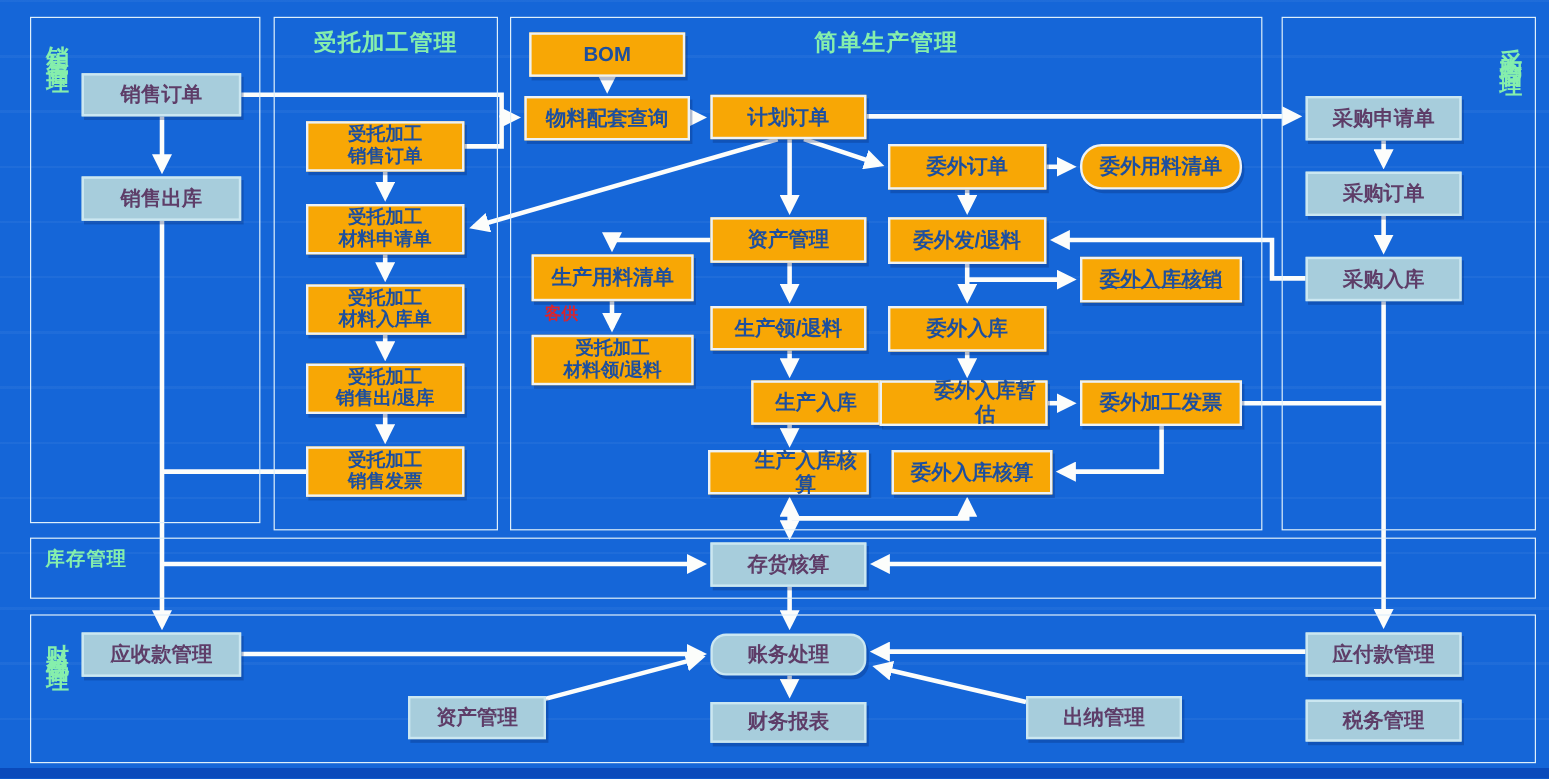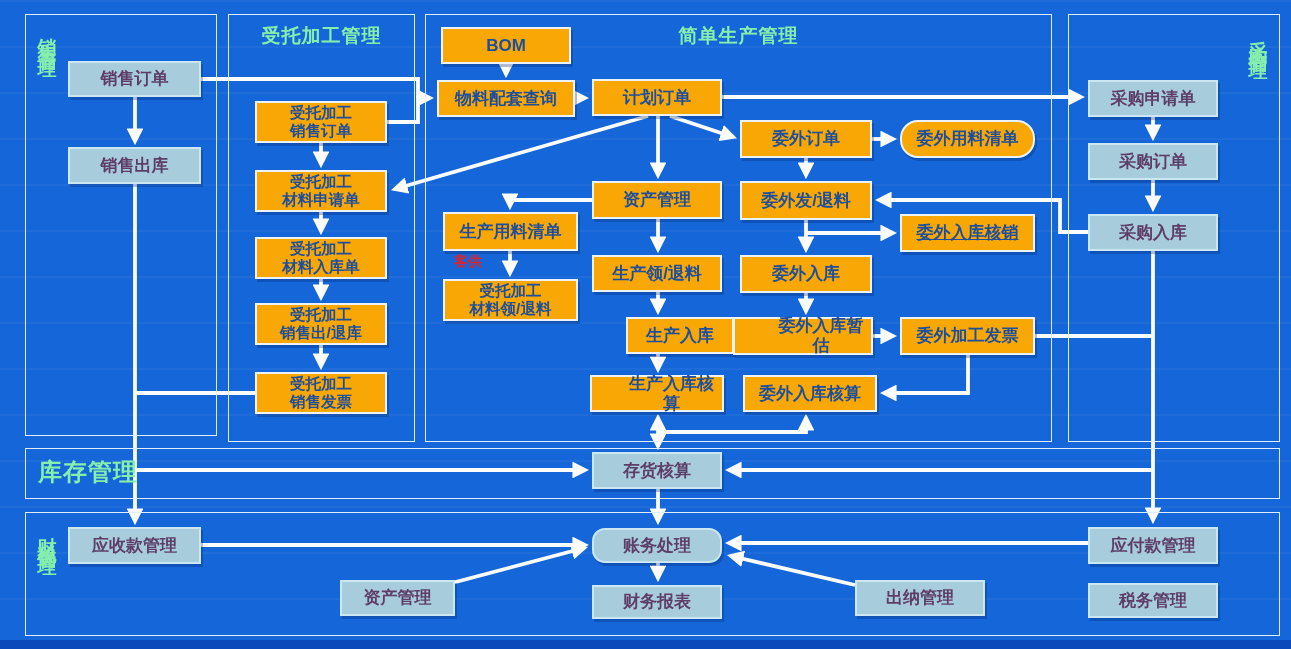--- a/index.html
+++ b/index.html
@@ -92,21 +92,21 @@
       <div class="panel" style="left: 228px; top: 14px; width: 185px; height: 426px; border-color: rgb(222, 239, 251);">
         <div class="ptitle center">受托加工管理</div>
       </div>
       <div class="panel" style="left: 425px; top: 14px; width: 625px; height: 426px; border-color: rgb(222, 239, 251);">
         <div class="ptitle center">简单生产管理</div>
       </div>
       <div class="panel" style="left: 1068px; top: 14px; width: 210px; height: 426px; border-color: rgb(222, 239, 251);">
         <div class="ptitle vert" style="right: 8px; top: 10px;">采购管理</div>
       </div>
       <div class="panel" style="left: 25px; top: 448px; width: 1253px; height: 49px; border-color: rgb(222, 239, 251);">
-        <div class="ptitle" style="left: 12px; top: 7px; font-size: 24px;">库存管理</div>
+        <div class="ptitle" style="left: 12px; top: 7px; font-size: 16px;">库存管理</div>
       </div>
       <div class="panel" style="left: 25px; top: 512px; width: 1253px; height: 122px; border-color: rgb(222, 239, 251);">
         <div class="ptitle vert" style="left: 8px; top: 8px;">财税管理</div>
       </div>
     </div>
   <div id="nodes-layer">
       <div class="node blue" style="left: 68px; top: 61px; width: 133px; height: 36px;">销售订单</div>
       <div class="node blue" style="left: 68px; top: 147px; width: 133px; height: 37px;">销售出库</div>
       <div class="node orange small" style="left: 255px; top: 101px; width: 132px; height: 42px;">受托加工
 销售订单</div>

